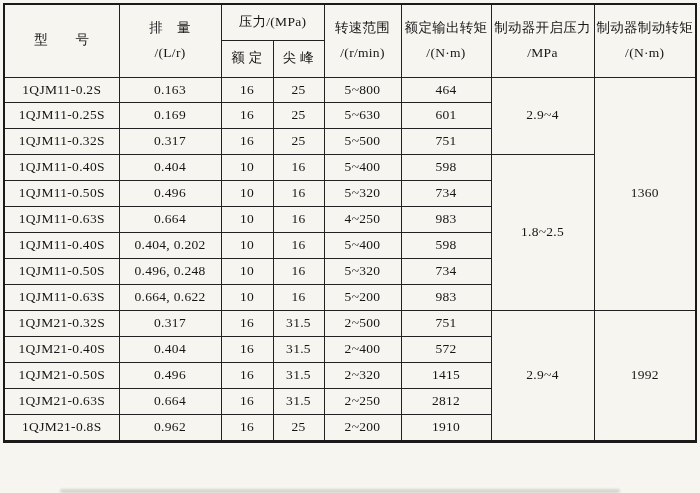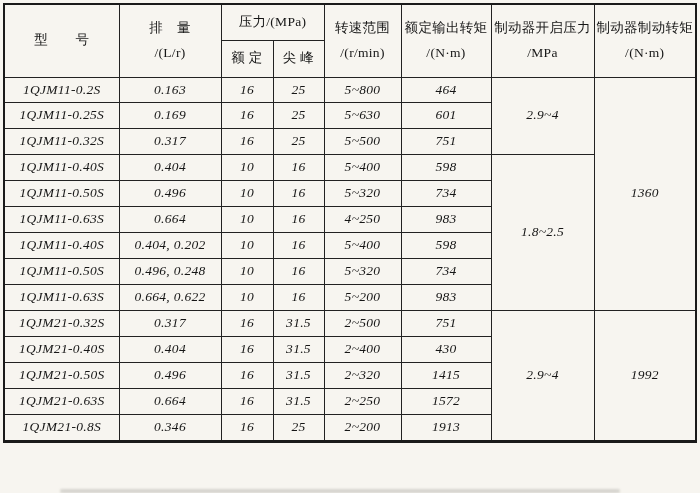--- a/index.html
+++ b/index.html
@@ -27,21 +27,21 @@
     vertical-align: middle;
     padding: 0;
     font-size: 13.5px;
     font-weight: normal;
     white-space: pre-line;
     line-height: 1.85;
     letter-spacing: 0.3px;
   }
   tr.hdr-a { height: 36px; }
   tr.hdr-b { height: 37px; }
-  tr.body-row { height: 25px; font-style: italic; }
+  tr.body-row { height: 25px; }
   td.model-cell {
     text-align: left;
     padding-left: 9px;
     letter-spacing: 0.4px;
   }
   th.group-hdr { line-height: 1.4; }
   
   table.spec { border-bottom-width: 3px; }
   
   .scan-smudge {
@@ -175,42 +175,42 @@
         <td>751</td>
         <td rowspan="5">2.9~4</td>
         <td rowspan="5">1992</td>
       </tr>
       <tr class="body-row">
         <td class="model-cell">1QJM21-0.40S</td>
         <td>0.404</td>
         <td>16</td>
         <td>31.5</td>
         <td>2~400</td>
-        <td>430</td>
+        <td>572</td>
       </tr>
       <tr class="body-row">
         <td class="model-cell">1QJM21-0.50S</td>
         <td>0.496</td>
         <td>16</td>
         <td>31.5</td>
         <td>2~320</td>
         <td>1415</td>
       </tr>
       <tr class="body-row">
         <td class="model-cell">1QJM21-0.63S</td>
         <td>0.664</td>
         <td>16</td>
         <td>31.5</td>
         <td>2~250</td>
-        <td>1572</td>
+        <td>2812</td>
       </tr>
       <tr class="body-row">
         <td class="model-cell">1QJM21-0.8S</td>
-        <td>0.346</td>
+        <td>0.962</td>
         <td>16</td>
         <td>25</td>
         <td>2~200</td>
-        <td>1913</td>
+        <td>1910</td>
       </tr>
     </tbody>
   </table>
   <div class="scan-smudge"></div>
 </div>
 
 </body></html>

